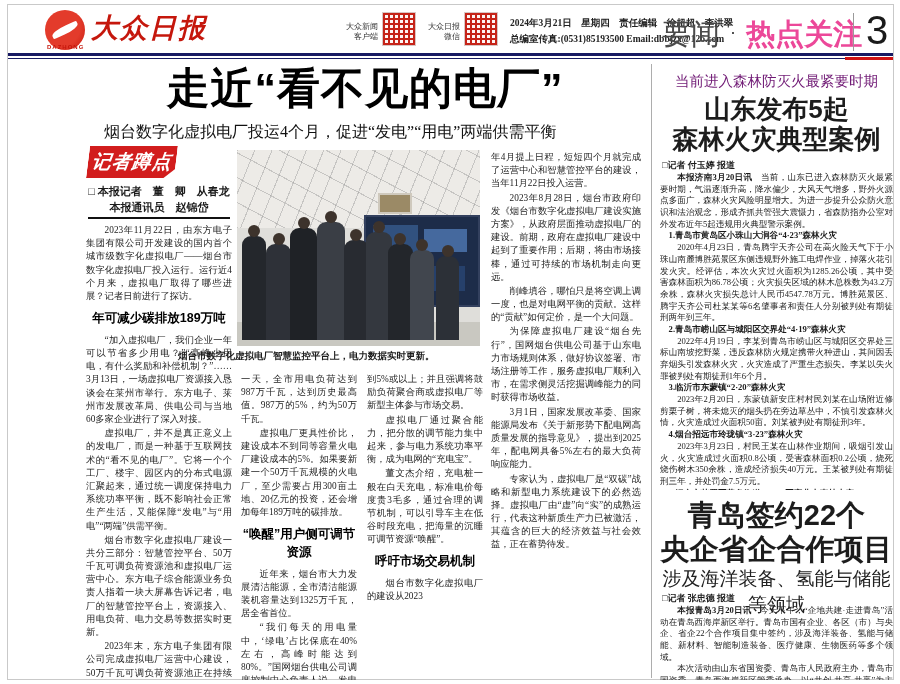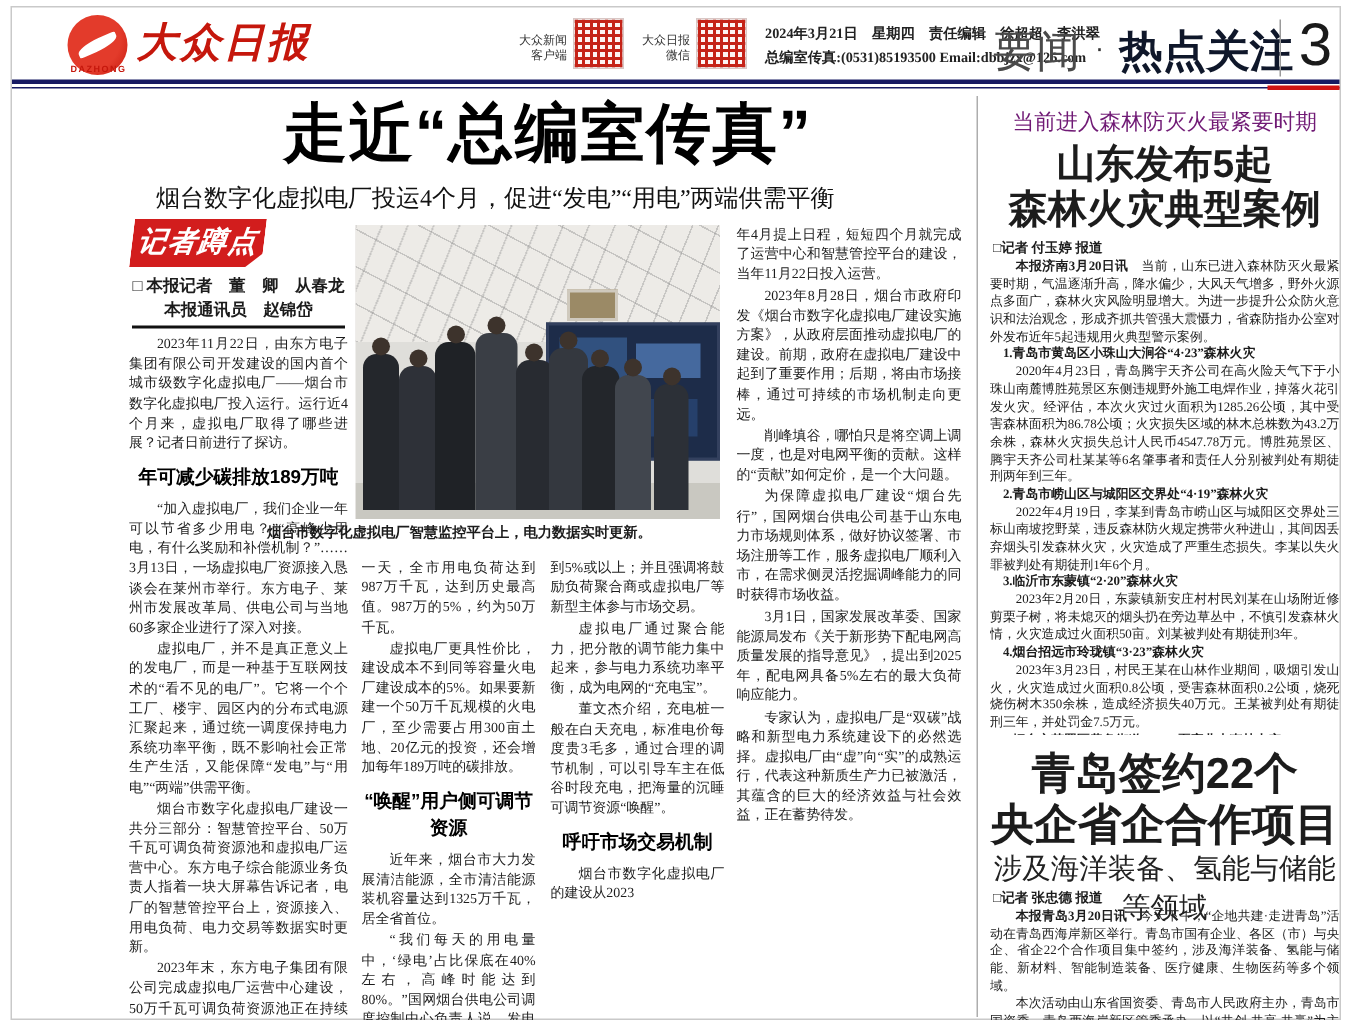--- a/index.html
+++ b/index.html
@@ -22,21 +22,21 @@
     background-image:
       repeating-linear-gradient(0deg,#c52318 0 2px,transparent 2px 5px),
       repeating-linear-gradient(90deg,#c52318 0 2px,#fdf4f3 2px 5px);}
   .qr1l{left:338px;} .qr1{left:382px;} .qr2l{left:420px;} .qr2{left:464px;}
   .hdr-info{position:absolute;left:510px;top:15px;width:160px;font-size:9.5px;line-height:1.7;
     font-weight:bold;color:#222;white-space:nowrap;}
   .section{position:absolute;left:662px;top:13px;width:185px;height:38px;white-space:nowrap;
     font-family:"Liberation Sans",sans-serif;font-size:29px;line-height:38px;}
   .sec-light{color:#4a4a4a;font-weight:500;}
   .sec-dot{color:#333;font-size:18px;vertical-align:6px;margin:0 2px;}
-  .sec-bold{color:#0f172a;font-weight:900;}
+  .sec-bold{color:#ec4899;font-weight:900;}
   .sec-vline{position:absolute;left:853px;top:13px;width:1px;height:38px;background:#9a9a9a;}
   .pageno{position:absolute;left:860px;top:8px;width:34px;text-align:center;
     font-family:"Liberation Sans",sans-serif;font-size:40px;font-weight:300;color:#1a1a1a;}
   .rule-a{position:absolute;left:8px;right:7px;top:53px;height:3px;background:#171a63;}
   .rule-b{position:absolute;left:8px;right:7px;top:58px;height:1px;background:#171a63;}
   .rule-red{position:absolute;left:845px;right:7px;top:57px;height:3px;background:#d01313;}
 
   
   .vdivider{position:absolute;left:651px;top:64px;width:1px;bottom:6px;background:#adadad;}
   .headline{position:absolute;left:85px;top:60px;width:560px;text-align:center;
@@ -139,21 +139,21 @@
     <span class="sec-bold">热点关注</span>
   </div>
   <div class="sec-vline"></div>
   <div class="pageno">3</div>
   <div class="rule-a"></div>
   <div class="rule-b"></div>
   <div class="rule-red"></div>
 
   <div class="vdivider"></div>
 
-  <div class="headline">走近“总编室传真”</div>
+  <div class="headline">走近“看不见的电厂”</div>
   <div class="dek">烟台数字化虚拟电厂投运4个月，促进“发电”“用电”两端供需平衡</div>
   <div class="badge">记者蹲点</div>
   <div class="byline">
     <div>□ 本报记者　董　卿　从春龙</div>
     <div>本报通讯员　赵锦岱</div>
   </div>
   <div class="byline-rule"></div>
 
   <div class="photo">
     <div class="ph-ceiling"></div>

